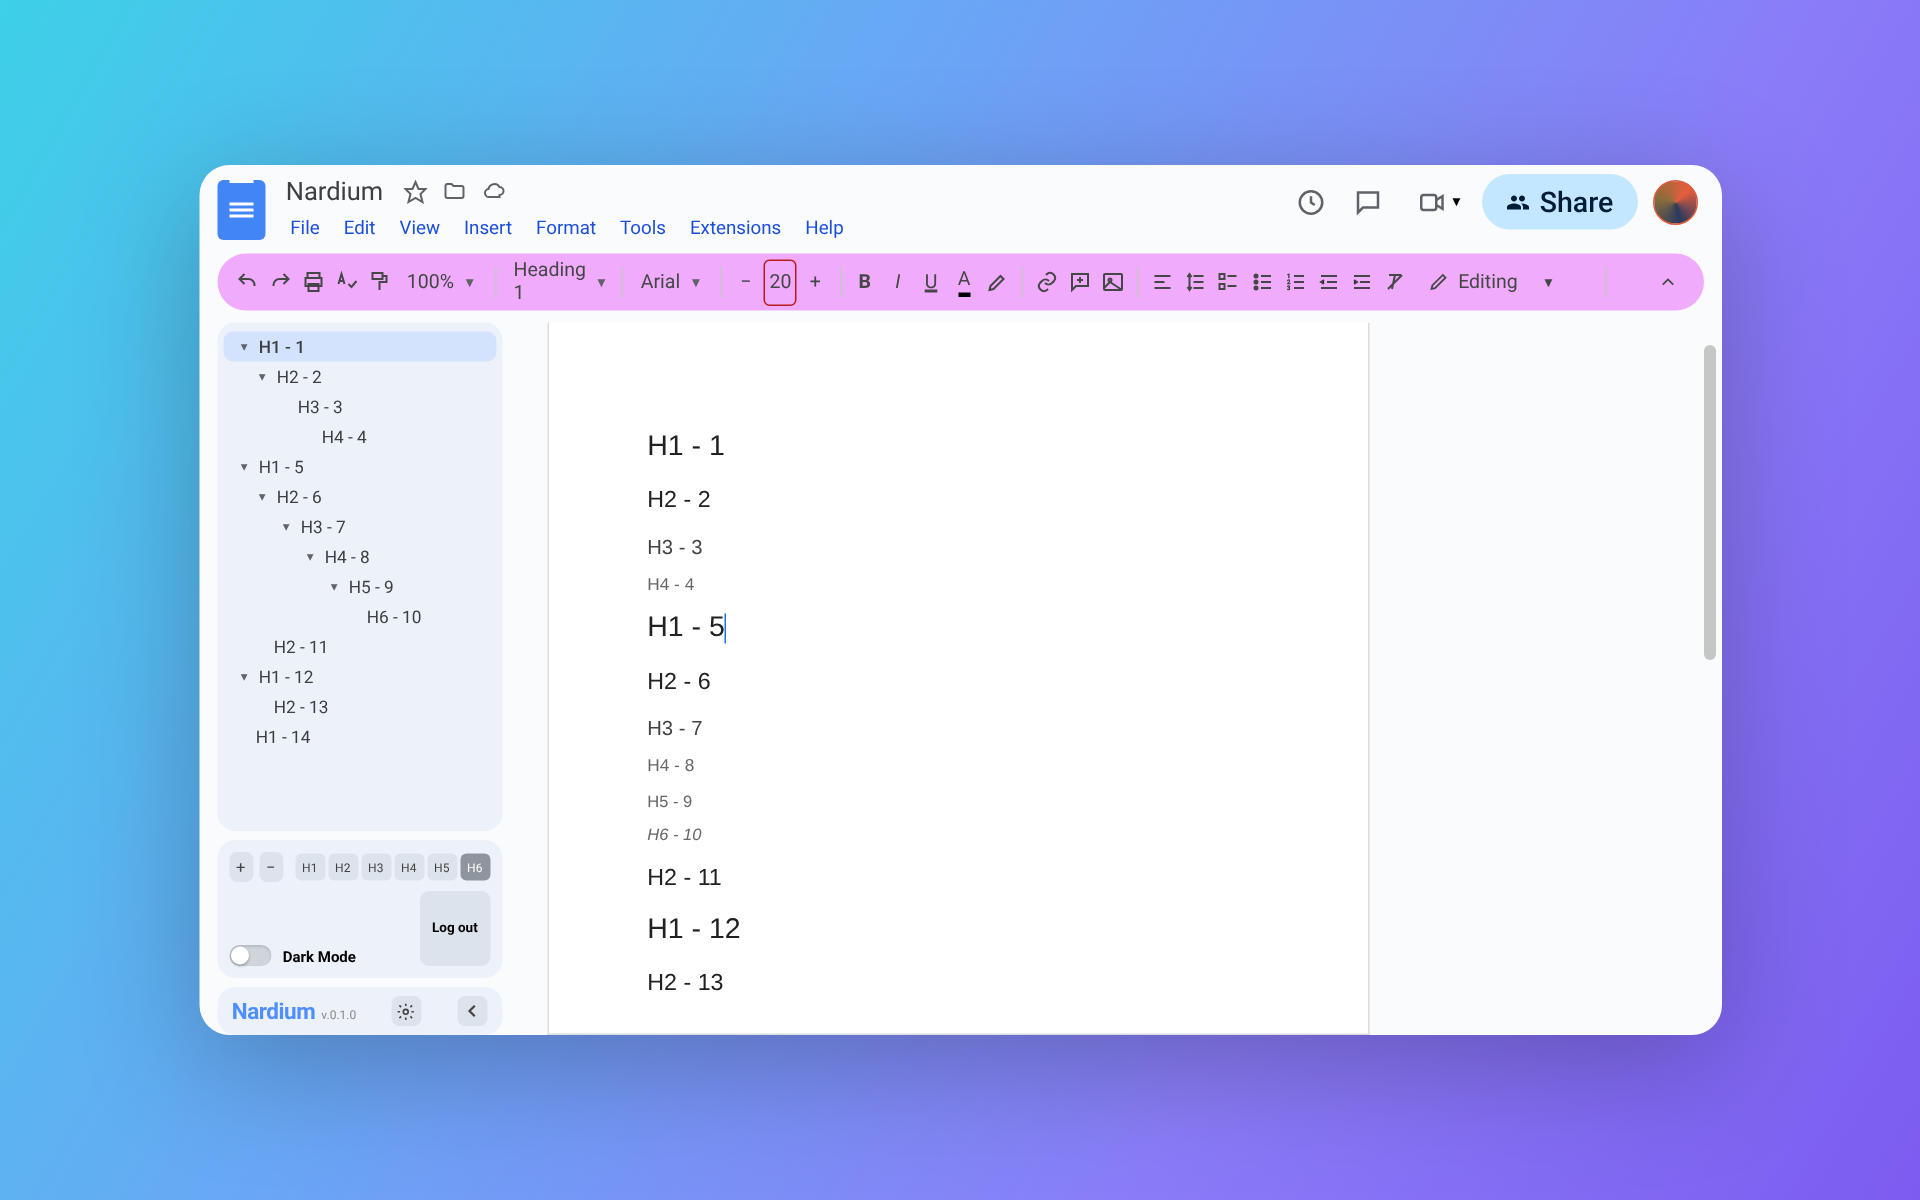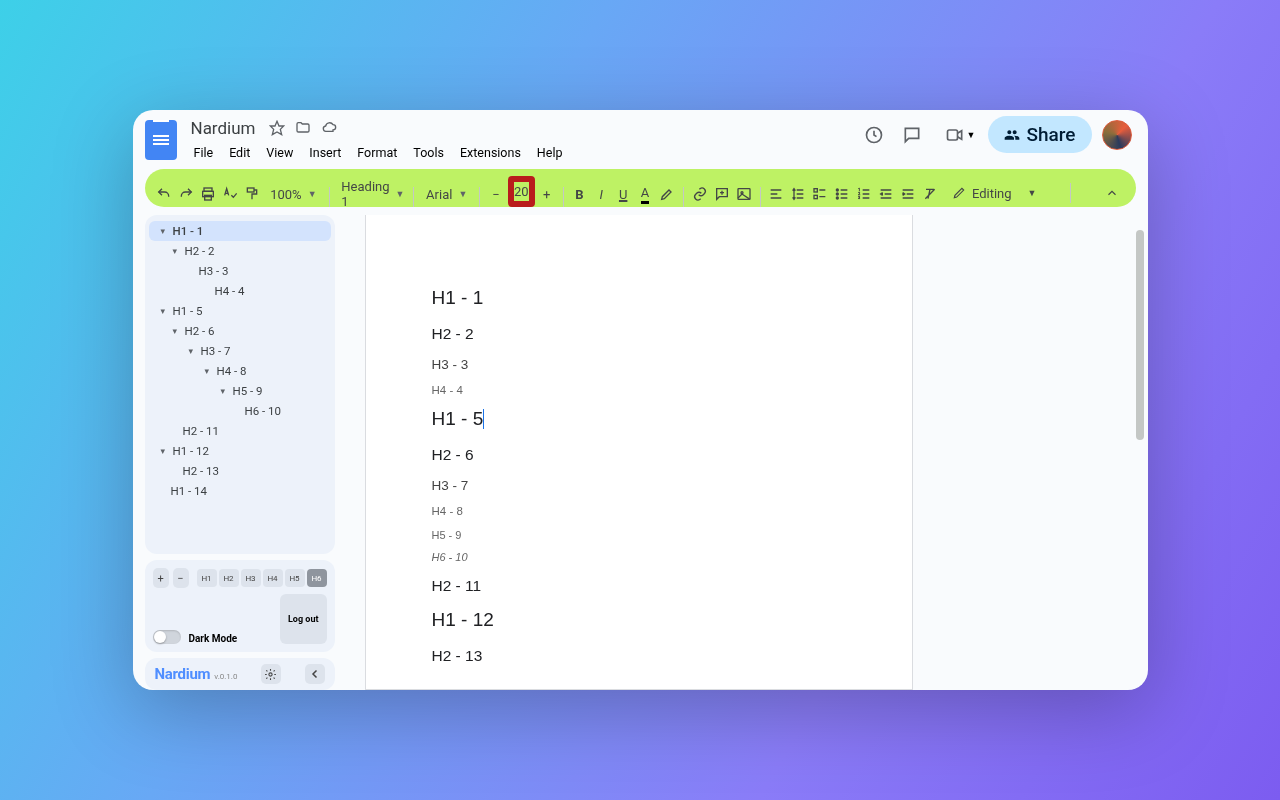--- a/index.html
+++ b/index.html
@@ -23,44 +23,44 @@
 }
 .docs-icon::before, .docs-icon::after {
   content: ""; position: absolute; left: 8px; right: 8px; height: 2px; background: white;
 }
 .docs-icon::before { top: 15px; box-shadow: 0 4px 0 white, 0 8px 0 white; }
 .title-area { flex: 1; }
 .title-row { display: flex; align-items: center; gap: 10px; }
 .doc-title { font-size: 17px; color: #3c4043; padding: 2px 4px; }
 .title-icon { width: 16px; height: 16px; color: #5f6368; display: flex; align-items: center; justify-content: center; font-size: 13px; }
 .menus { display: flex; gap: 2px; margin-top: 2px; }
-.menu-item { font-size: 12.5px; color: #000000; padding: 3px 7px; border-radius: 4px; cursor: pointer; }
+.menu-item { font-size: 12.5px; color: #1d4ed8; padding: 3px 7px; border-radius: 4px; cursor: pointer; }
 .header-right { display: flex; align-items: center; gap: 10px; padding-right: 4px; }
 .header-icon { width: 28px; height: 28px; border-radius: 50%; display: flex; align-items: center; justify-content: center; color: #5f6368; cursor: pointer; }
 .meet-btn { display: flex; align-items: center; gap: 2px; padding: 4px 2px 4px 8px; border-radius: 18px; border: 1px solid transparent; }
 .share-btn {
   background: #c2e7ff; color: #001d35; padding: 7px 16px; border-radius: 20px;
   display: flex; align-items: center; gap: 6px; font-size: 19px; font-weight: 500; cursor: pointer;
 }
 .avatar {
   width: 30px; height: 30px; border-radius: 50%;
   background: conic-gradient(from 45deg, #e85d3c, #2a3a5c, #8a6d3b, #e85d3c);
   border: 1px solid #dc5b3c; cursor: pointer;
 }
 
 .toolbar {
-  margin: 6px 12px 0 12px; background: #bef264; border-radius: 24px;
-  height: 38px; display: flex; align-items: flex-end; padding: 0 10px;
+  margin: 6px 12px 0 12px; background: #f0abfc; border-radius: 24px;
+  height: 38px; display: flex; align-items: center; padding: 0 10px;
   gap: 2px; font-size: 13px; color: #444746;
 }
 .tbtn { width: 26px; height: 26px; display: flex; align-items: center; justify-content: center; cursor: pointer; border-radius: 4px; }
 .sep { width: 1px; height: 20px; background: #c4c7c5; margin: 0 4px; }
 .tsel { display: flex; align-items: center; gap: 6px; padding: 0 6px; cursor: pointer; height: 26px; border-radius: 4px; }
 .tsel .caret { font-size: 9px; color: #5f6368; }
-.fsize-box { width: 28px; height: 31px; border: 6px solid #b91c1c; border-radius: 4px; display: flex; align-items: center; justify-content: center; font-size: 13px; }
+.fsize-box { width: 28px; height: 31px; border: 1px solid #b91c1c; border-radius: 4px; display: flex; align-items: center; justify-content: center; font-size: 13px; }
 .toolbar-right { margin-left: auto; display: flex; align-items: center; gap: 23px; }
 .editing-btn { display: flex; align-items: center; gap: 6px; padding: 4px 6px 4px 10px; border-radius: 4px; cursor: pointer; }
 .collapse-btn { width: 28px; height: 28px; border-radius: 50%; display: flex; align-items: center; justify-content: center; cursor: pointer; }
 
 .body { flex: 1; display: flex; margin-top: 8px; overflow: hidden; }
 .sidebar {
   width: 190px; margin-left: 12px; display: flex; flex-direction: column;
 }
 .outline {
   flex: 1; background: #edf2fa; border-radius: 12px; padding: 6px 4px;

